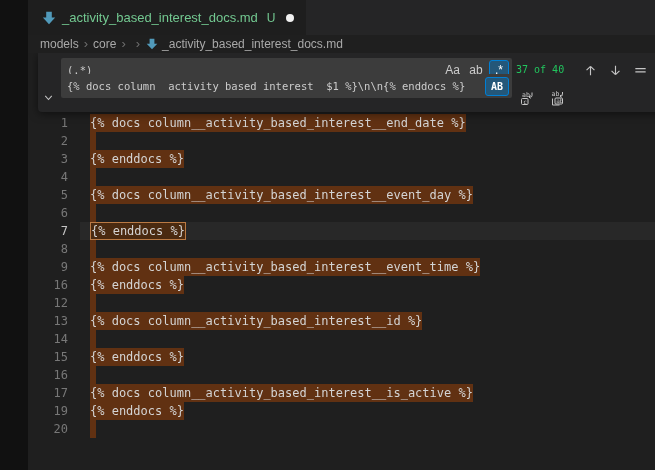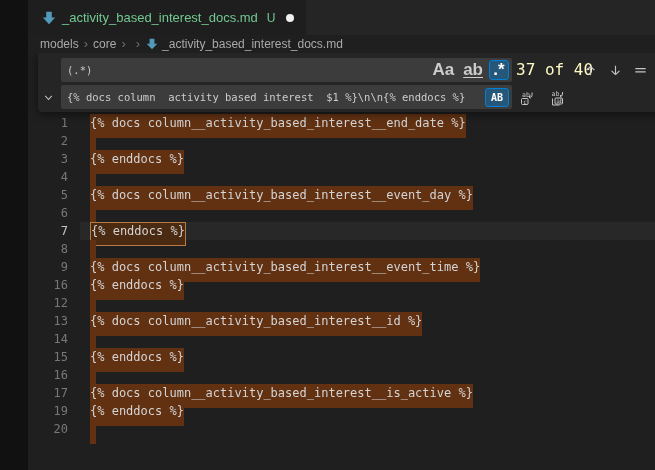--- a/index.html
+++ b/index.html
@@ -33,50 +33,50 @@
     font-family:"DejaVu Sans Mono", monospace; font-size:12px; }
   #lines { position:absolute; left:0; top:61px; right:0; }
   .line { position:relative; height:18px; line-height:18px; display:flex; }
   .line.current-line::before {
     content:""; position:absolute; left:52px; right:0; top:0; bottom:0;
     background:rgba(255,255,255,0.045);
   }
   .ln { position:relative; z-index:1; width:40px; text-align:right; color:#787878; flex:none; }
   .ln.active { color:#c6c6c6; }
   .code { position:relative; z-index:1; margin-left:22px; color:#d4d4d4; white-space:pre; }
-  .match { display:inline-block; height:24px; line-height:18px; background:#613112; }
+  .match { display:inline-block; height:18px; line-height:18px; background:#613112; }
   .match.empty { width:6px; }
   .match.current { background:#4a2a10; border:1px solid #ba7a44; line-height:16px; }
   
   .find-widget {
     position:absolute; left:10px; top:0; right:0; height:59px; background:#252526;
     border-radius:0 0 0 4px; box-shadow:0 2px 8px rgba(0,0,0,0.5); z-index:5;
   }
   .toggle-btn { position:absolute; left:1px; top:33px; width:18px; height:22px;
     display:flex; align-items:center; justify-content:center; cursor:pointer; color:#c5c5c5; }
   .inputbox {
     position:absolute; left:23px; width:451px; height:24px; background:#3c3c3c; border-radius:2px;
     display:flex; align-items:center;
   }
   .inputbox input {
     flex:1; min-width:0; height:100%; background:transparent; border:none; outline:none;
     color:#cccccc; font-family:"DejaVu Sans Mono", monospace; font-size:10.5px; padding:0 4px 0 6px;
   }
   .row-find { top:5px; }
-  .row-replace { top:32px; }
+  .row-replace { top:21px; }
   .opts { display:flex; align-items:center; gap:3px; padding-right:3px; flex:none; }
   .opt {
-    min-width:20px; height:20px; border-radius:3px; color:#cccccc; font-size:17px;
+    min-width:20px; height:20px; border-radius:3px; color:#cccccc; font-size:12px;
     display:flex; align-items:center; justify-content:center; cursor:pointer; border:1px solid transparent;
-    font-family:"Liberation Sans", sans-serif; padding:0 2px;font-weight:bold;
+    font-family:"Liberation Sans", sans-serif; padding:0 2px;
   }
   .opt.word span { text-decoration:underline; text-underline-offset:2px; }
   .opt.active { background:#245779; border-color:#007fd4; color:#ffffff; }
   .results { position:absolute; left:478px; top:5px; height:24px; line-height:24px;
-    font-size:16px; color:#fef9c3; white-space:nowrap; }
+    font-size:10px; color:#22c55e; white-space:nowrap; }
   .nav-btns { position:absolute; right:7px; top:7px; display:flex; gap:4px; }
   .icon-btn { width:21px; height:21px; display:flex; align-items:center; justify-content:center;
     color:#c5c5c5; cursor:pointer; border-radius:3px; }
   .replace-btns { position:absolute; left:478px; top:34px; display:flex; gap:9px; }
   .ab-badge {
     flex:none; margin-right:3px; width:24px; height:19px; border-radius:3px;
     background:#245779; border:1px solid #007fd4; color:#ffffff; font-size:10px; font-weight:bold;
     display:flex; align-items:center; justify-content:center; cursor:pointer;
   }
   svg { display:block; }

